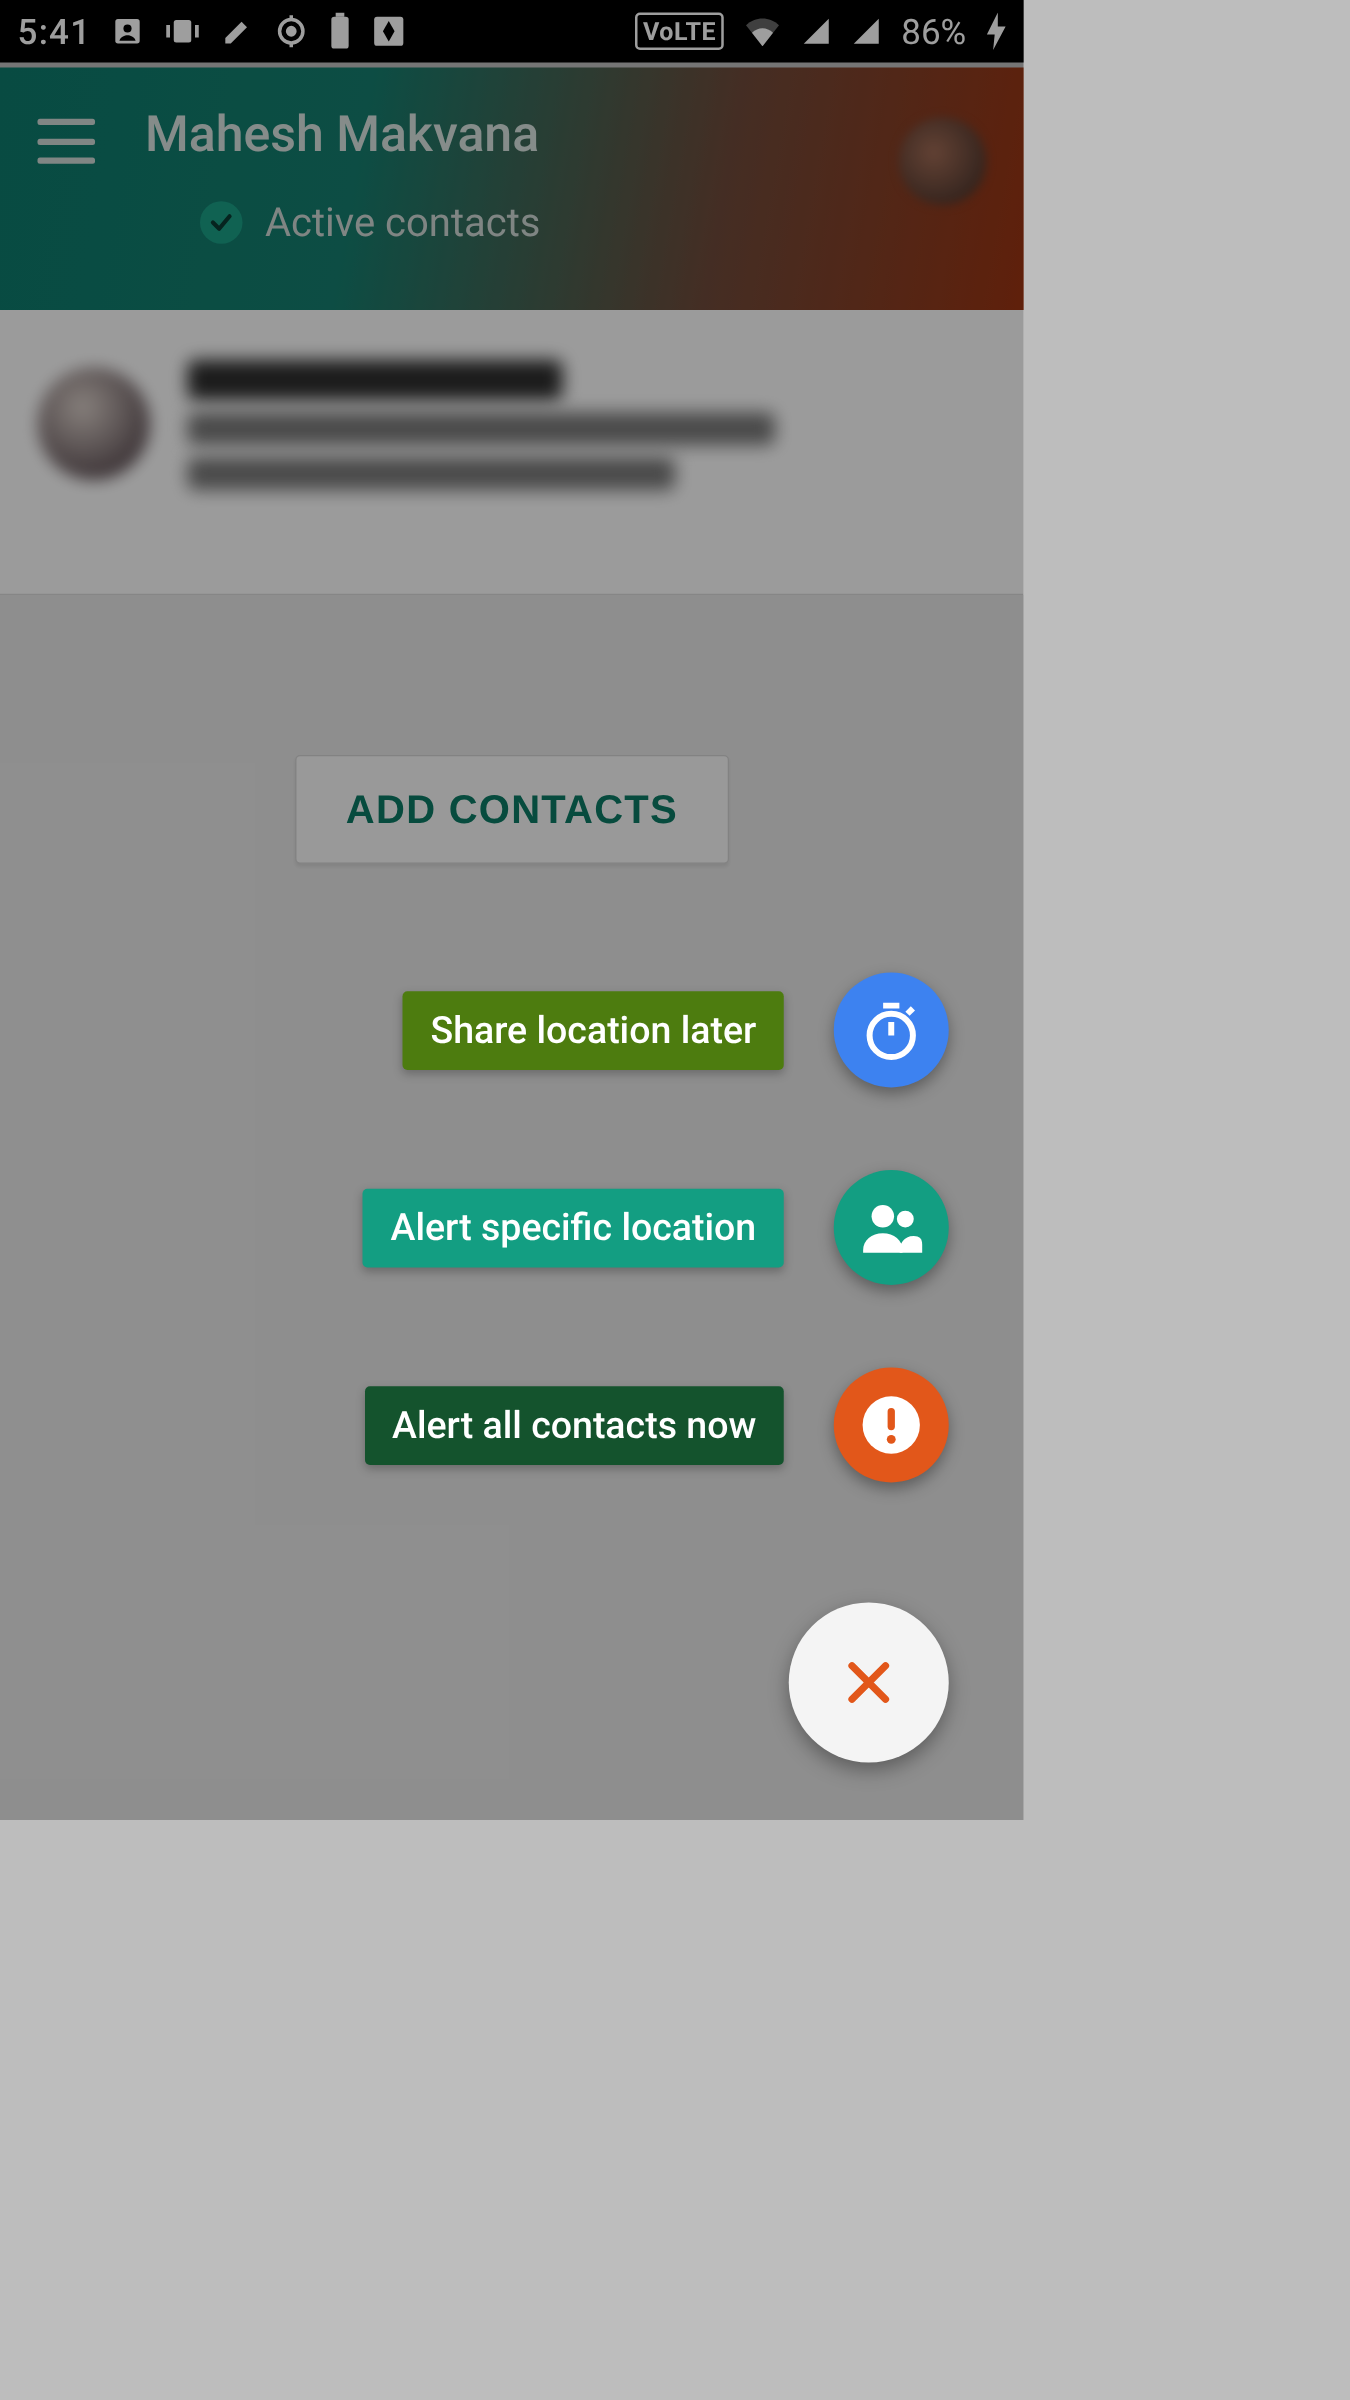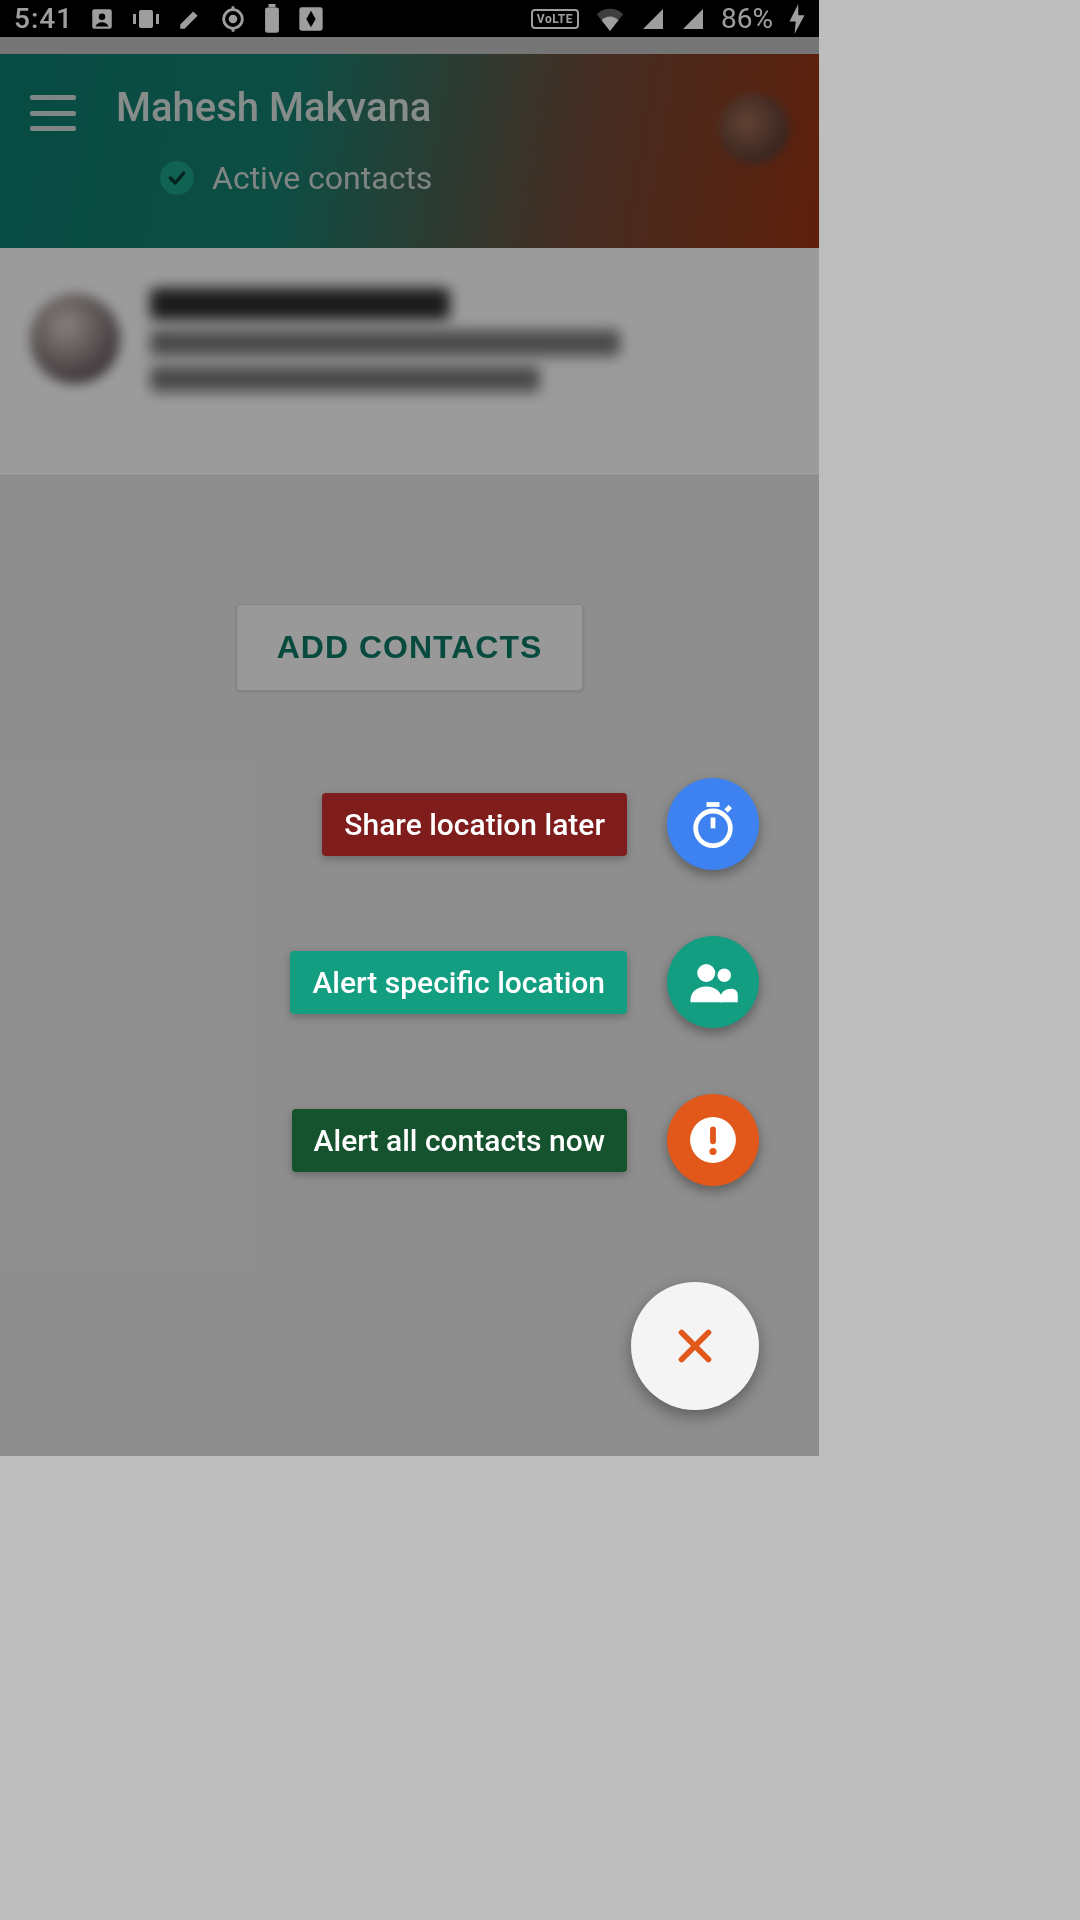--- a/index.html
+++ b/index.html
@@ -3,25 +3,25 @@
 <meta charset="utf-8">
 <style>
   * { box-sizing: border-box; margin: 0; padding: 0; }
   html, body { width: 819px; height: 1456px; overflow: hidden; font-family: Roboto, "Helvetica Neue", Arial, sans-serif; }
   body { position: relative; background: #bdbdbd; }
 
   
   .dim-overlay { position: absolute; inset: 0; background: rgba(0,0,0,0.38); z-index: 50; pointer-events: none; }
 
   
-  .status-bar { position: absolute; top:0; left:0; right:0; height:37px; background:#000; color:#fff; display:flex; align-items:center; justify-content:space-between; padding:0 14px; font-size:28px; z-index:10; }
+  .status-bar { position: absolute; top:0; left:0; right:0; height:50px; background:#000; color:#fff; display:flex; align-items:center; justify-content:space-between; padding:0 14px; font-size:28px; z-index:10; }
   .status-left, .status-right { display:flex; align-items:center; gap:16px; }
   .status-bar .clock { font-weight:500; letter-spacing:1px; }
   .ico { display:inline-flex; align-items:center; justify-content:center; }
-  .volte-badge { border:2px solid #fff; border-radius:4px; font-size:12px; font-weight:700; padding:1px 4px; letter-spacing:0.5px; }
+  .volte-badge { border:2px solid #fff; border-radius:4px; font-size:20px; font-weight:700; padding:1px 4px; letter-spacing:0.5px; }
 
   
   .app-header { position:absolute; top:54px; left:0; right:0; height:194px; background:linear-gradient(100deg, #0d7a6b 0%, #157d6e 35%, #6f4a3a 70%, #9a3412 100%); color:#e7efee; z-index:5; }
   .header-row { display:flex; align-items:flex-end; gap:40px; padding:30px 30px 0 30px; }
   .menu-icon { width:46px; height:36px; display:flex; flex-direction:column; justify-content:space-between; }
   .menu-icon span { height:5px; background:#cfd8d6; border-radius:2px; }
   .title { font-size:40px; font-weight:500; color:#d7e2df; }
   .avatar-top { position:absolute; right:30px; top:40px; width:70px; height:70px; border-radius:50%; background:radial-gradient(circle at 40% 40%, #a06b55, #3a2a24); filter:blur(4px); }
   .status-row { display:flex; align-items:center; gap:18px; padding-left:160px; margin-top:28px; }
   .check-badge { width:34px; height:34px; border-radius:50%; background:#1b9e85; color:#0a3a32; display:flex; align-items:center; justify-content:center; font-size:22px; font-weight:bold; }
@@ -37,21 +37,21 @@
   .bl3 { width:390px; height:26px; }
 
   
   .main-area { position:absolute; top:476px; left:0; right:0; bottom:0; background:#e6e6e6; z-index:3; }
   .add-contacts-btn { position:absolute; top:128px; left:50%; transform:translateX(-50%); background:#f7f7f7; border:1px solid #d2d2d2; border-radius:4px; padding:24px 40px; font-size:32px; font-weight:600; letter-spacing:1px; color:#0c7a64; box-shadow:0 2px 3px rgba(0,0,0,0.08); }
 
   
   .fab-menu { position:absolute; right:60px; bottom:46px; z-index:100; display:flex; flex-direction:column; align-items:flex-end; gap:66px; }
   .fab-row { display:flex; align-items:center; gap:40px; }
   .fab-label { color:#fff; font-size:30px; font-weight:500; padding:14px 22px; border-radius:4px; box-shadow:0 3px 8px rgba(0,0,0,0.25); white-space:nowrap; }
-  .lbl-blue   { background:#7f1d1d; }
+  .lbl-blue   { background:#4d7c0f; }
   .lbl-teal   { background:#139e82; }
   .lbl-orange { background:#14532d; }
   .fab { width:92px; height:92px; border-radius:50%; display:flex; align-items:center; justify-content:center; box-shadow:0 5px 12px rgba(0,0,0,0.35); }
   .fab-blue   { background:#3d82f0; }
   .fab-teal   { background:#139e82; }
   .fab-orange { background:#e2571a; }
   .fab-main { width:128px; height:128px; border-radius:50%; background:#f4f4f4; display:flex; align-items:center; justify-content:center; box-shadow:0 6px 16px rgba(0,0,0,0.35); margin-top:30px; }
   .fab svg, .fab-main svg { display:block; }
 </style>
 </head>

